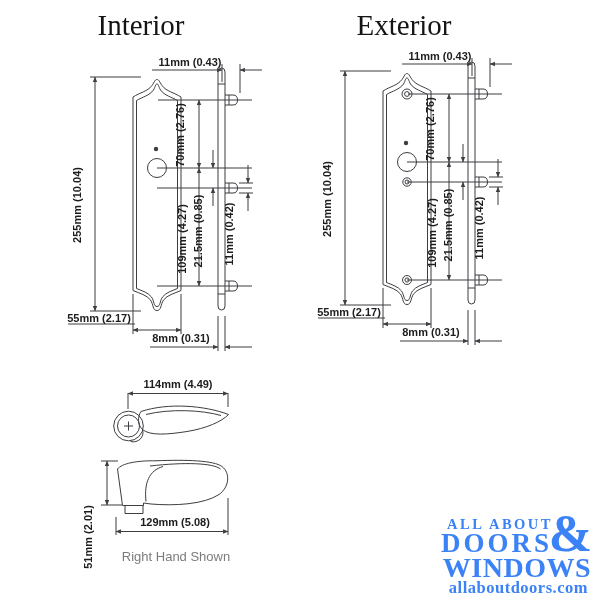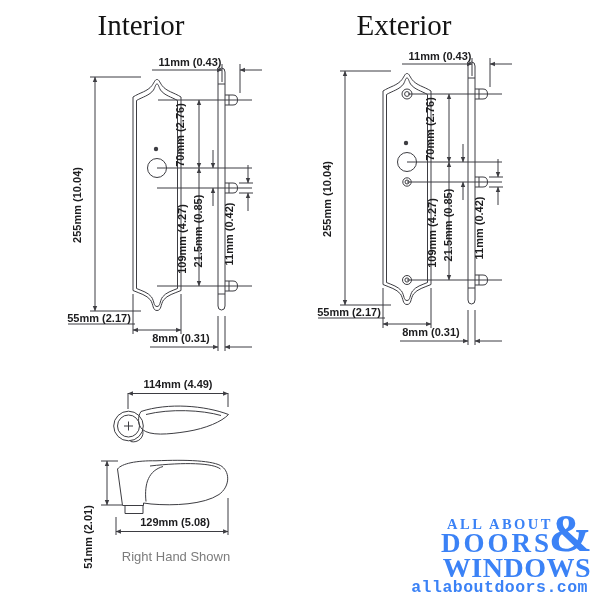--- a/index.html
+++ b/index.html
@@ -10,21 +10,21 @@
   svg text.title{font-family:"Liberation Serif",serif;font-size:29px;font-weight:normal;fill:#141414;}
   svg text.caption{font-size:13px;font-weight:normal;fill:#7c7c7c;}
   .lw{stroke:#3d3d42;fill:none;stroke-width:1;}
   .logo{position:absolute;left:440px;top:514px;width:152px;height:84px;color:#3b82f6;
         font-family:"Liberation Serif",serif;}
   .logo div{position:absolute;white-space:nowrap;line-height:1;}
   .logo-l1{right:39px;top:3px;font-size:14.5px;letter-spacing:2.5px;font-weight:600;}
   .logo-amp{right:0;top:-6px;font-size:52px;font-weight:600;}
   .logo-l2{right:40px;top:16px;font-size:27px;font-weight:600;letter-spacing:3px;}
   .logo-l3{right:1px;top:40px;font-size:28px;font-weight:600;letter-spacing:.5px;}
-  .logo-url{right:4px;top:66px;font-size:16.5px;font-weight:700;letter-spacing:.5px;font-family:Liberation Mono, monospace;}
+  .logo-url{right:4px;top:66px;font-size:16.5px;font-weight:700;letter-spacing:.5px;}
 </style>
 </head>
 <body>
 
 <div id="stage">
 
 <svg width="600" height="600" viewBox="0 0 600 600">
   <defs>
     <marker id="arr" viewBox="0 0 10 10" refX="9" refY="5" markerWidth="8" markerHeight="5.5" orient="auto-start-reverse">
       <path d="M0,1 L9.5,5 L0,9 Z" fill="#3d3d42"></path>

